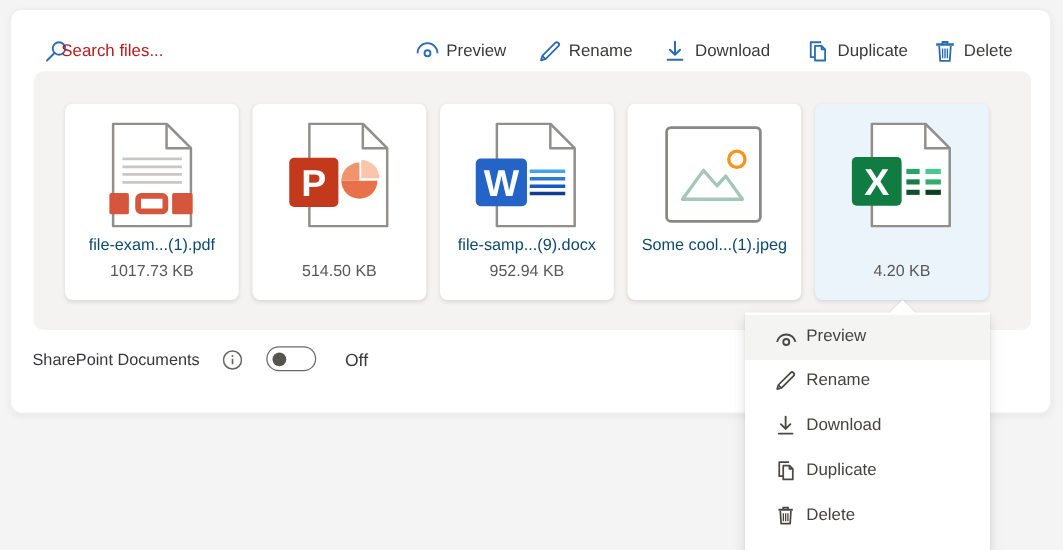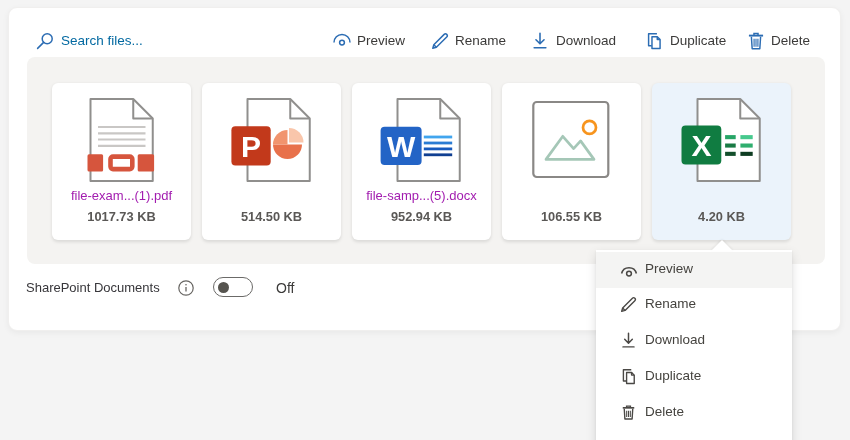--- a/index.html
+++ b/index.html
@@ -12,23 +12,23 @@
   
   .tlabel { position:absolute; top:25px; font-size:13.5px; color:#3b3a39; line-height:16px; }
   .ticon  { position:absolute; top:24.2px; }
   
   #files { position:absolute; left:18px; top:49px; width:798px; height:207px;
     background:#f4f3f1; border-radius:8px; }
   .card { position:absolute; top:83px; width:139px; height:156.5px; background:#fff;
     border-radius:6px; box-shadow:0 1.5px 3.5px rgba(0,0,0,.11); }
   .card.sel { background:#ebf3fb; }
   .fname { position:absolute; top:105px; left:0; width:100%; text-align:center;
-    font-size:13px; color:#a21caf; line-height:15px;}
+    font-size:13px; color:#0c4a6e; line-height:15px;}
   .fsize { position:absolute; top:126px; left:0; width:100%; text-align:center;
-    font-size:12.8px; color:#5a5856; line-height:15px;font-weight:bold;}
+    font-size:12.8px; color:#5a5856; line-height:15px;}
   .ficon { position:absolute; top:15px; }
   
   #menu { position:absolute; left:596px; top:250px; width:196px; height:200px;
     background:#fff; box-shadow:0 4px 10px rgba(0,0,0,.13), 0 1px 2px rgba(0,0,0,.07); }
   .mitem { position:relative; height:35.8px; }
   .mitem.hov { background:#f4f4f3; }
   .mlabel { position:absolute; left:49px; top:8.5px; font-size:13.5px; color:#45433f; line-height:16px; }
   .micon { position:absolute; left:24px; top:8.5px; }
   #beak { position:absolute; left:711px; top:239.5px; width:0; height:0;
     border-left:11px solid transparent; border-right:11px solid transparent;
@@ -36,21 +36,21 @@
     filter:drop-shadow(0 -1px 1px rgba(0,0,0,.07)); }
 </style>
 </head>
 <body>
 <div id="panel">
 
   <svg class="ticon" style="left:27.4px;top:23.9px" width="18" height="18" viewBox="0 0 18 18">
     <circle cx="11.2" cy="6.8" r="5" fill="none" stroke="#2b6cb3" stroke-width="1.5"></circle>
     <line x1="7.6" y1="10.4" x2="1.6" y2="16.4" stroke="#2b6cb3" stroke-width="1.5" stroke-linecap="round"></line>
   </svg>
-  <div class="tlabel" style="left:52px;color:#0369a1;font-size:13.5px">Search files...</div>
+  <div class="tlabel" style="left:40px;color:#b91c1c;font-size:13.5px">Search files...</div>
 
   <svg class="ticon" style="left:324px;top:24.3px" width="18" height="15" viewBox="0 0 18 15">
     <path d="M1 10.5 A8 8 0 0 1 17 10.5" fill="none" stroke="#2b6cb3" stroke-width="1.5"></path>
     <circle cx="9" cy="10.6" r="2.4" fill="none" stroke="#2b6cb3" stroke-width="1.5"></circle>
   </svg>
   <div class="tlabel" style="left:348px">Preview</div>
 
   <svg class="ticon" style="left:422px" width="18" height="18" viewBox="0 0 16 16">
     <path d="M1.6 14.4 L2.5 11.3 L11.7 2.1 A1.6 1.6 0 0 1 13.97 4.37 L4.77 13.57 Z" fill="none" stroke="#2b6cb3" stroke-width="1.3" stroke-linejoin="round"></path>
     <path d="M2.5 11.3 L4.77 13.57" fill="none" stroke="#2b6cb3" stroke-width="1.3"></path>
@@ -117,31 +117,31 @@
         <path d="M8 1 H50.75 L70.25 20.5 V83 H8 Z" fill="#fff" stroke="#908f8d" stroke-width="2" stroke-linejoin="round"></path>
         <path d="M50.75 1 V20.5 H70.25" fill="none" stroke="#908f8d" stroke-width="2" stroke-linejoin="round"></path>
         <path d="M34.3 39 H62.7" stroke="#41a5ee" stroke-width="2.8"></path>
         <path d="M34.3 45 H62.7" stroke="#2b7cd3" stroke-width="2.8"></path>
         <path d="M34.3 50.9 H62.7" stroke="#185abd" stroke-width="2.8"></path>
         <path d="M34.3 56.8 H62.7" stroke="#103f91" stroke-width="2.8"></path>
         <rect x="-8.9" y="28.8" width="41" height="38.2" rx="4" fill="#2364c6"></rect>
         <text x="11.6" y="58.8" font-size="30" font-weight="bold" fill="#fff" text-anchor="middle" font-family="Liberation Sans, sans-serif">W</text>
       </g>
     </svg>
-    <div class="fname">file-samp...(5).docx</div>
+    <div class="fname">file-samp...(9).docx</div>
     <div class="fsize">952.94 KB</div>
   </div>
 
   <div class="card" style="left:493px;top:75px">
     <svg class="ficon" style="left:30px;top:15.5px" width="78" height="84" viewBox="0 0 78 84">
       <rect x="1.3" y="3" width="75" height="75" rx="3.5" fill="#fff" stroke="#8a8886" stroke-width="2.2"></rect>
       <circle cx="57.5" cy="28.4" r="6.5" fill="none" stroke="#f7941d" stroke-width="2.7"></circle>
       <path d="M14 60.4 L30.8 37.3 L41.6 49.6 L48.6 41.9 L62 60.4 Z" fill="none" stroke="#a5c7b7" stroke-width="2.7" stroke-linejoin="round"></path>
     </svg>
-    <div class="fsize">106.55 KB</div>
+    <div class="fname">Some cool...(1).jpeg</div>
   </div>
 
   <div class="card sel" style="left:643px;top:75px">
     <svg class="ficon" style="left:12.5px" width="125" height="84" viewBox="0 0 125 84">
       <g transform="translate(24.5,0)">
         <path d="M8 1 H50.75 L70.25 20.5 V83 H8 Z" fill="#fff" stroke="#908f8d" stroke-width="2" stroke-linejoin="round"></path>
         <path d="M50.75 1 V20.5 H70.25" fill="none" stroke="#908f8d" stroke-width="2" stroke-linejoin="round"></path>
         <rect x="35.6" y="37.1" width="10.6" height="4.1" fill="#26a566"></rect>
         <rect x="50.9" y="37.1" width="12.3" height="4.1" fill="#47c98d"></rect>
         <rect x="35.6" y="45.5" width="10.6" height="4.1" fill="#187a44"></rect>

